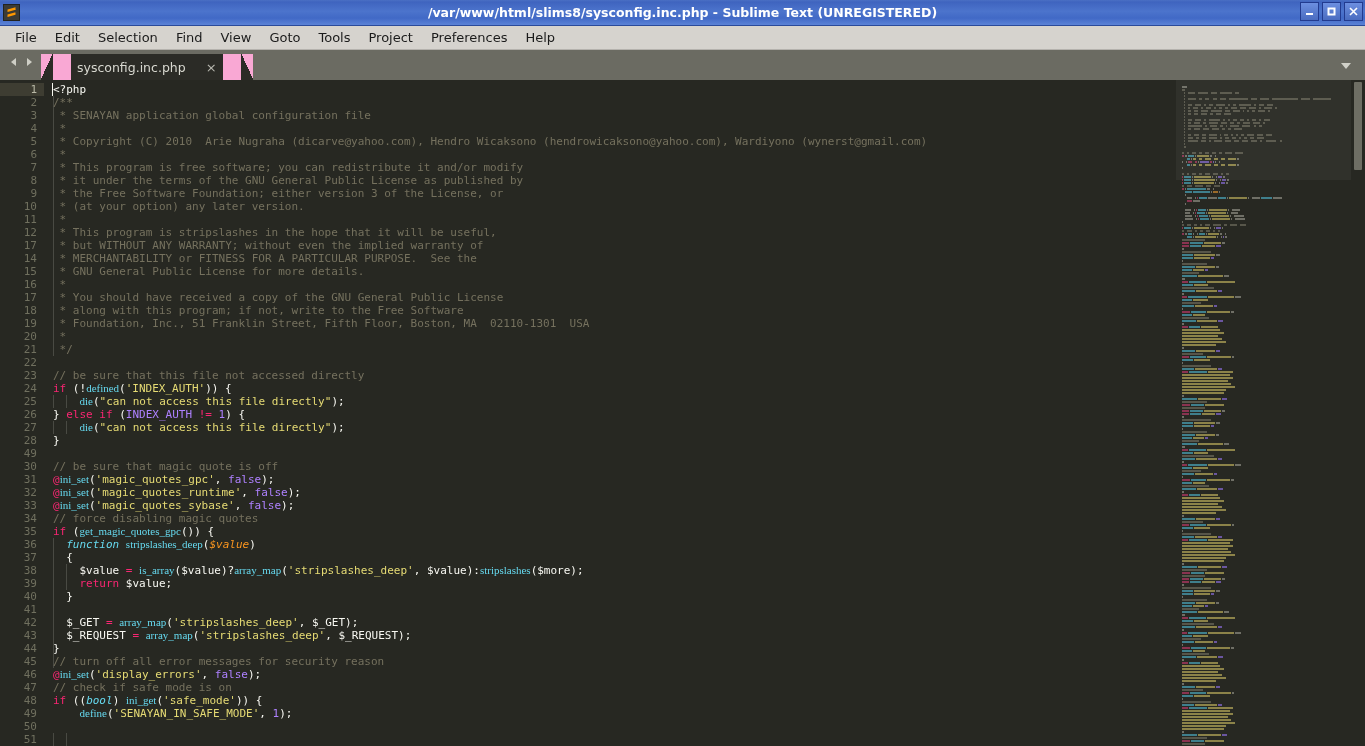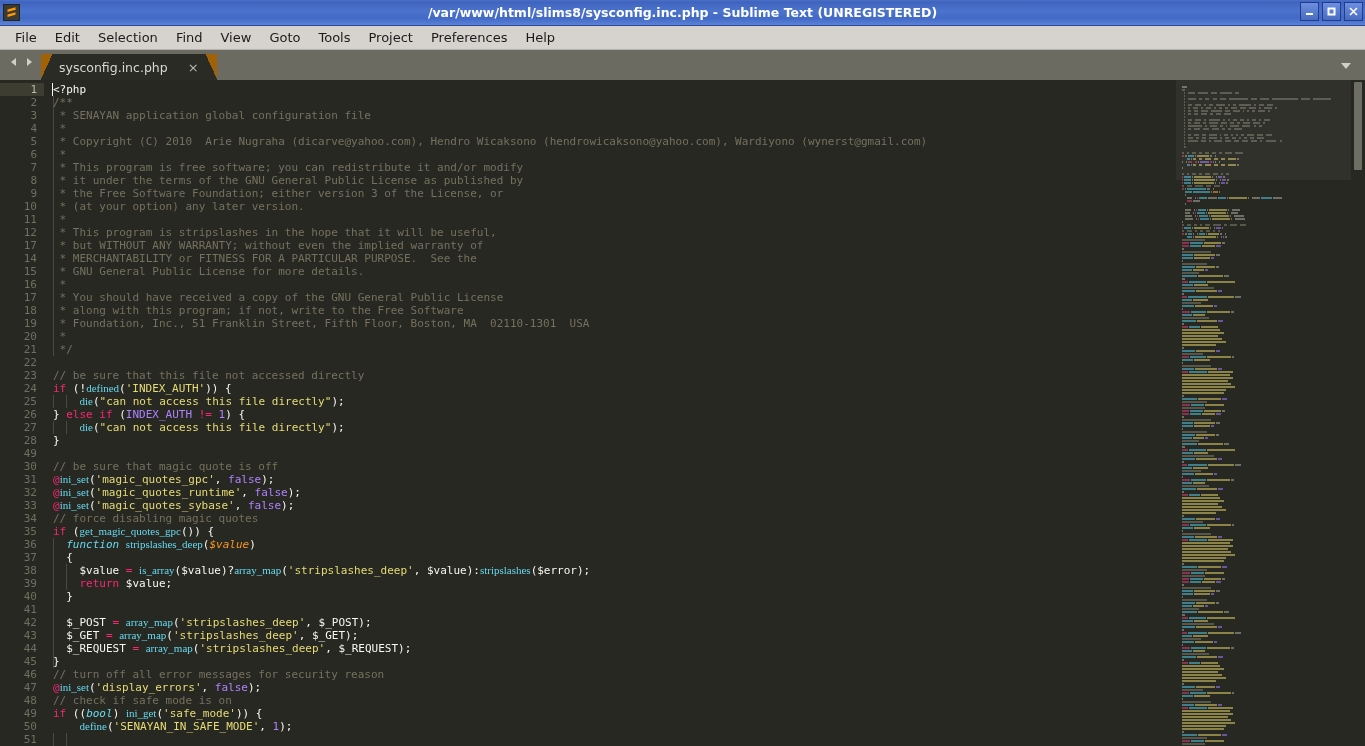--- a/index.html
+++ b/index.html
@@ -74,25 +74,26 @@
   }
   #tab-nav {
     display: flex; align-items: center; gap: 3px;
     padding: 0 6px 6px 8px; height: 100%;
     align-self: center;
   }
   .nav-arrow { display: block; }
   #tab-strip { display: flex; align-items: flex-end; height: 100%; }
   .tab {
     height: 26px;
-    background: #a16207;
+    background: #f9a8d4;
     display: flex; align-items: center;
     padding: 0 0 0 0;
     position: relative;
     margin-top: 4px;
+    gap: 18px;
   }
   .tab .tab-left, .tab .tab-right {
     width: 12px; height: 26px; flex: 0 0 auto;
   }
   .tab .tab-left  { background: linear-gradient(to bottom right, transparent 0 48%, #2b2b26 48%); }
   .tab .tab-right { background: linear-gradient(to bottom left,  transparent 0 48%, #2b2b26 48%); }
   .tab-body {
     background: #2b2b26; height: 26px;
     display: flex; align-items: center;
     padding: 0 6px;
@@ -384,25 +385,24 @@
       <div class="cl"><span class="p">}</span></div>
       <div class="cl">&nbsp;</div>
       <div class="cl"><span class="c">// be sure that magic quote is off</span></div>
       <div class="cl"><span class="k">@</span><span class="f">ini_set</span><span class="p">(</span><span class="s">'magic_quotes_gpc'</span><span class="p">, </span><span class="n">false</span><span class="p">);</span></div>
       <div class="cl"><span class="k">@</span><span class="f">ini_set</span><span class="p">(</span><span class="s">'magic_quotes_runtime'</span><span class="p">, </span><span class="n">false</span><span class="p">);</span></div>
       <div class="cl"><span class="k">@</span><span class="f">ini_set</span><span class="p">(</span><span class="s">'magic_quotes_sybase'</span><span class="p">, </span><span class="n">false</span><span class="p">);</span></div>
       <div class="cl"><span class="c">// force disabling magic quotes</span></div>
       <div class="cl"><span class="k">if</span><span class="p"> (</span><span class="f">get_magic_quotes_gpc</span><span class="p">()) {</span></div>
       <div class="cl"><span class="p">  </span><span class="t">function</span><span class="p"> </span><span class="f">stripslashes_deep</span><span class="p">(</span><span class="v">$value</span><span class="p">)</span></div>
       <div class="cl"><span class="p">  {</span></div>
-      <div class="cl"><span class="p">    $value </span><span class="k">=</span><span class="p"> </span><span class="f">is_array</span><span class="p">($value)?</span><span class="f">array_map</span><span class="p">(</span><span class="s">'stripslashes_deep'</span><span class="p">, $value):</span><span class="f">stripslashes</span><span class="p">($error);</span></div>
+      <div class="cl"><span class="p">    $value </span><span class="k">=</span><span class="p"> </span><span class="f">is_array</span><span class="p">($value)?</span><span class="f">array_map</span><span class="p">(</span><span class="s">'stripslashes_deep'</span><span class="p">, $value):</span><span class="f">stripslashes</span><span class="p">($more);</span></div>
       <div class="cl"><span class="p">    </span><span class="k">return</span><span class="p"> $value;</span></div>
       <div class="cl"><span class="p">  }</span></div>
       <div class="cl">&nbsp;</div>
-      <div class="cl"><span class="p">  $_POST </span><span class="k">=</span><span class="p"> </span><span class="f">array_map</span><span class="p">(</span><span class="s">'stripslashes_deep'</span><span class="p">, $_POST);</span></div>
       <div class="cl"><span class="p">  $_GET </span><span class="k">=</span><span class="p"> </span><span class="f">array_map</span><span class="p">(</span><span class="s">'stripslashes_deep'</span><span class="p">, $_GET);</span></div>
       <div class="cl"><span class="p">  $_REQUEST </span><span class="k">=</span><span class="p"> </span><span class="f">array_map</span><span class="p">(</span><span class="s">'stripslashes_deep'</span><span class="p">, $_REQUEST);</span></div>
       <div class="cl"><span class="p">}</span></div>
       <div class="cl"><span class="c">// turn off all error messages for security reason</span></div>
       <div class="cl"><span class="k">@</span><span class="f">ini_set</span><span class="p">(</span><span class="s">'display_errors'</span><span class="p">, </span><span class="n">false</span><span class="p">);</span></div>
       <div class="cl"><span class="c">// check if safe mode is on</span></div>
       <div class="cl"><span class="k">if</span><span class="p"> ((</span><span class="t">bool</span><span class="p">) </span><span class="f">ini_get</span><span class="p">(</span><span class="s">'safe_mode'</span><span class="p">)) {</span></div>
       <div class="cl"><span class="p">    </span><span class="f">define</span><span class="p">(</span><span class="s">'SENAYAN_IN_SAFE_MODE'</span><span class="p">, </span><span class="n">1</span><span class="p">);</span></div>
     </div>
   <div id="minimap">

